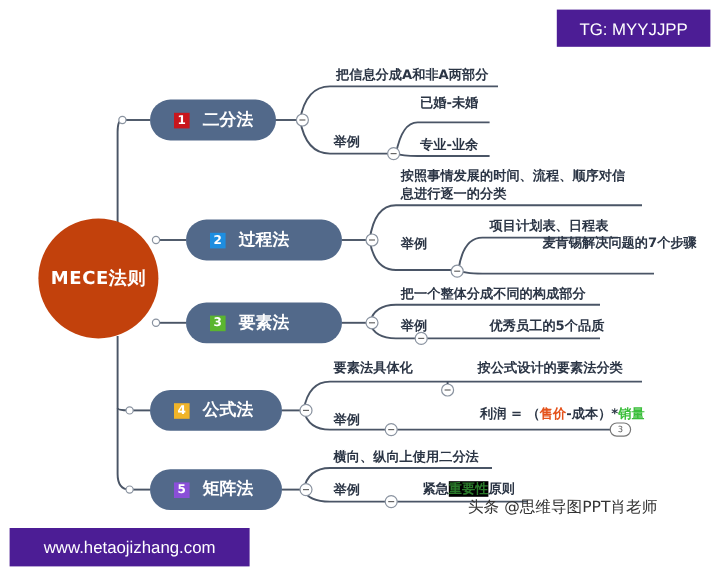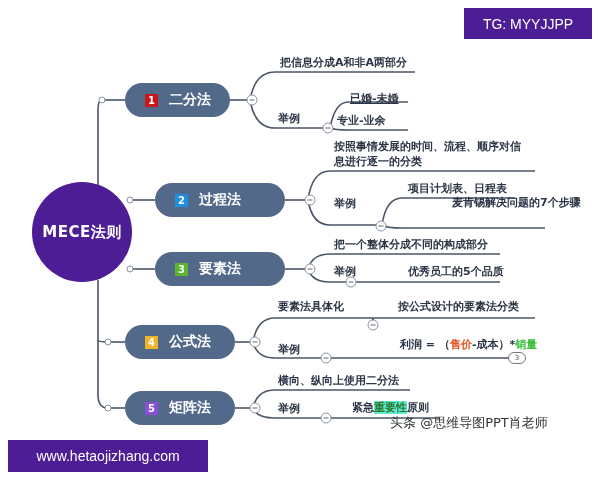--- a/index.html
+++ b/index.html
@@ -1,25 +1,25 @@
 <!DOCTYPE html>
 <html><head>
 <meta charset="utf-8">
 <style>
   html,body{margin:0;padding:0;}
   body{width:600px;height:480px;background:#ffffff;position:relative;overflow:hidden;font-family:"DejaVu Sans","Liberation Sans",sans-serif;}
   .lines{position:absolute;left:0;top:0;}
-  .root{position:absolute;left:32px;top:182px;width:100px;height:100px;border-radius:50%;background:#4c1d95;color:#fff;font-weight:bold;font-size:15px;display:flex;align-items:center;justify-content:center;letter-spacing:0.5px;}
+  .root{position:absolute;left:32px;top:182px;width:100px;height:100px;border-radius:50%;background:#c2410c;color:#fff;font-weight:bold;font-size:15px;display:flex;align-items:center;justify-content:center;letter-spacing:0.5px;}
   .branch{position:absolute;height:34px;border-radius:17px;background:#52698a;color:#fff;display:flex;align-items:center;padding-left:20px;box-sizing:border-box;font-size:14px;font-weight:bold;}
   .badge{display:inline-flex;align-items:center;justify-content:center;width:13px;height:13px;font-size:10px;font-weight:bold;color:#fff;margin-right:11px;}
   .t{position:absolute;font-size:11px;color:#2b3545;white-space:nowrap;line-height:14px;}
   .t.lbl{font-weight:bold;}
   .red{color:#e4521b;}
   .green{color:#3cbf3c;}
-  .hl{background:#5eead4;color:#2b7a2b;}
+  .hl{background:#000000;color:#2b7a2b;}
   .wm{position:absolute;background:#4c1d95;color:#fff;font-family:"Liberation Sans",sans-serif;font-size:14px;display:flex;align-items:center;justify-content:center;}
   .credit{position:absolute;font-size:13px;color:#333;white-space:nowrap;}
   .count{position:absolute;width:16px;height:10px;border:1px solid #777;border-radius:6px;font-size:7px;color:#555;display:flex;align-items:center;justify-content:center;background:#fff;}
 </style>
 </head>
 <body>
 
 <svg class="lines" width="600" height="480">
   <g fill="none" stroke="#4a5566" stroke-width="1.6">
 
@@ -95,22 +95,22 @@
 <div class="root">
     <span>MECE法则</span>
   </div>
 
 <div class="branch" style="left:125px;top:83px;width:105px;">
   <span class="badge" style="background:#c8161d;">1</span>
   <span>二分法</span>
 </div>
 <div class="t lbl" style="left:264px;top:56px;margin-left:16px;">把信息分成A和非A两部分</div>
 <div class="t lbl" style="left:278px;top:112px;">举例</div>
-<div class="t lbl" style="left:350px;top:92px;text-decoration:underline;">已婚-未婚</div>
-<div class="t lbl" style="left:337px;top:114px;">专业-业余</div>
+<div class="t lbl" style="left:350px;top:79px;">已婚-未婚</div>
+<div class="t lbl" style="left:350px;top:114px;">专业-业余</div>
 
 <div class="branch" style="left:155px;top:183px;width:130px;">
   <span class="badge" style="background:#1e8ee0;">2</span>
   <span>过程法</span>
 </div>
 <div class="t lbl" style="left:334px;top:140px;">按照事情发展的时间、流程、顺序对信</div>
 <div class="t lbl" style="left:334px;top:155px;">息进行逐一的分类</div>
 <div class="t lbl" style="left:334px;top:197px;">举例</div>
 <div class="t lbl" style="left:408px;top:182px;">项目计划表、日程表</div>
 <div class="t lbl" style="left:408px;top:196px;margin-left:44px;">麦肯锡解决问题的7个步骤</div>

